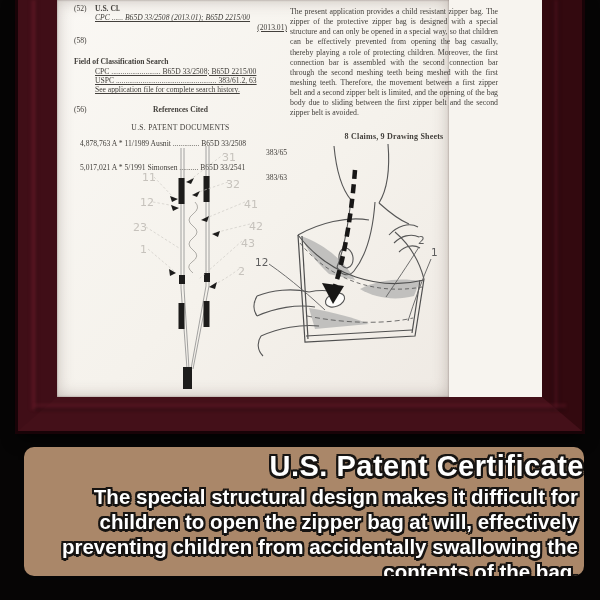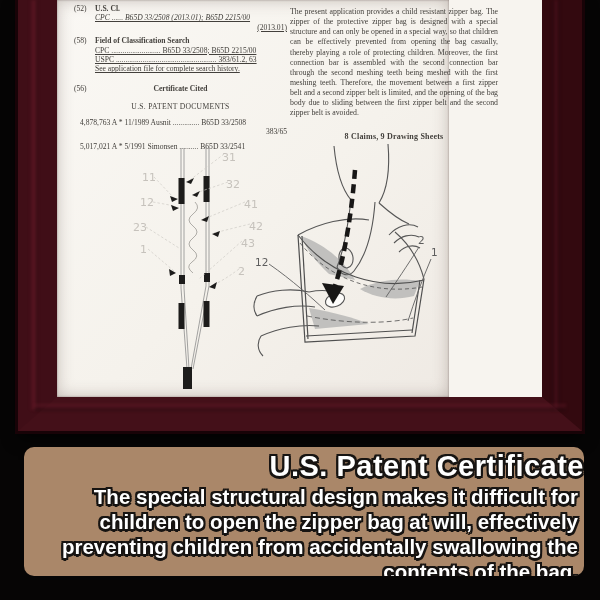--- a/index.html
+++ b/index.html
@@ -79,40 +79,41 @@
 <div class="paper">
 
   <div class="col-left">
     <div class="frow">
       <span class="fnum">(52)</span>
       <span class="fbody bold">U.S. Cl.</span>
     </div>
     <div class="indent" style="font-style:italic;">CPC ...... B65D 33/2508 (2013.01); B65D 2215/00</div>
     <div class="indent r">(2013.01)</div>
 
-    <div class="frow" style="margin-top:4px;">
+    <div class="frow" style="margin-top:4px;flex-direction:column;">
       <span class="fnum">(58)</span>
       <span class="fbody bold">Field of Classification Search</span>
     </div>
     <div class="indent">CPC .......................... B65D 33/2508; B65D 2215/00</div>
     <div class="indent">USPC ..................................................... 383/61.2, 63</div>
     <div class="indent">See application file for complete search history.</div>
 
     <div class="refs-cited">
       <span class="fnum">(56)</span>
-      <div class="center bold">Certificate Cited</div>
+      <div class="center bold">References Cited</div>
     </div>
     <div class="center docs-header">U.S. PATENT DOCUMENTS</div>
 
     <div class="docrow">
       <div>4,878,763 A  *  11/1989  Ausnit .............. B65D 33/2508</div>
       <div class="r">383/65</div>
     </div>
     <div class="docrow">
       <div>5,017,021 A  *    5/1991  Simonsen .......... B65D 33/2541</div>
+      <div class="r">383/63</div>
     </div>
   </div>
 
   <div class="col-right">
     <div>The present application provides a child resistant zipper bag. The zipper of the protective zipper bag is designed with a special structure and can only be opened in a special way, so that children can be effectively prevented from opening the bag casually, thereby playing a role of protecting children. Moreover, the first connection bar is assembled with the second connection bar through the second meshing teeth being meshed with the first meshing teeth. Therefore, the movement between a first zipper belt and a second zipper belt is limited, and the opening of the bag body due to sliding between the first zipper belt and the second zipper belt is avoided.</div>
     <div class="claims-line">8 Claims, 9 Drawing Sheets</div>
   </div>
 
   <svg class="figs" width="485" height="257" viewBox="0 0 485 257">
 

